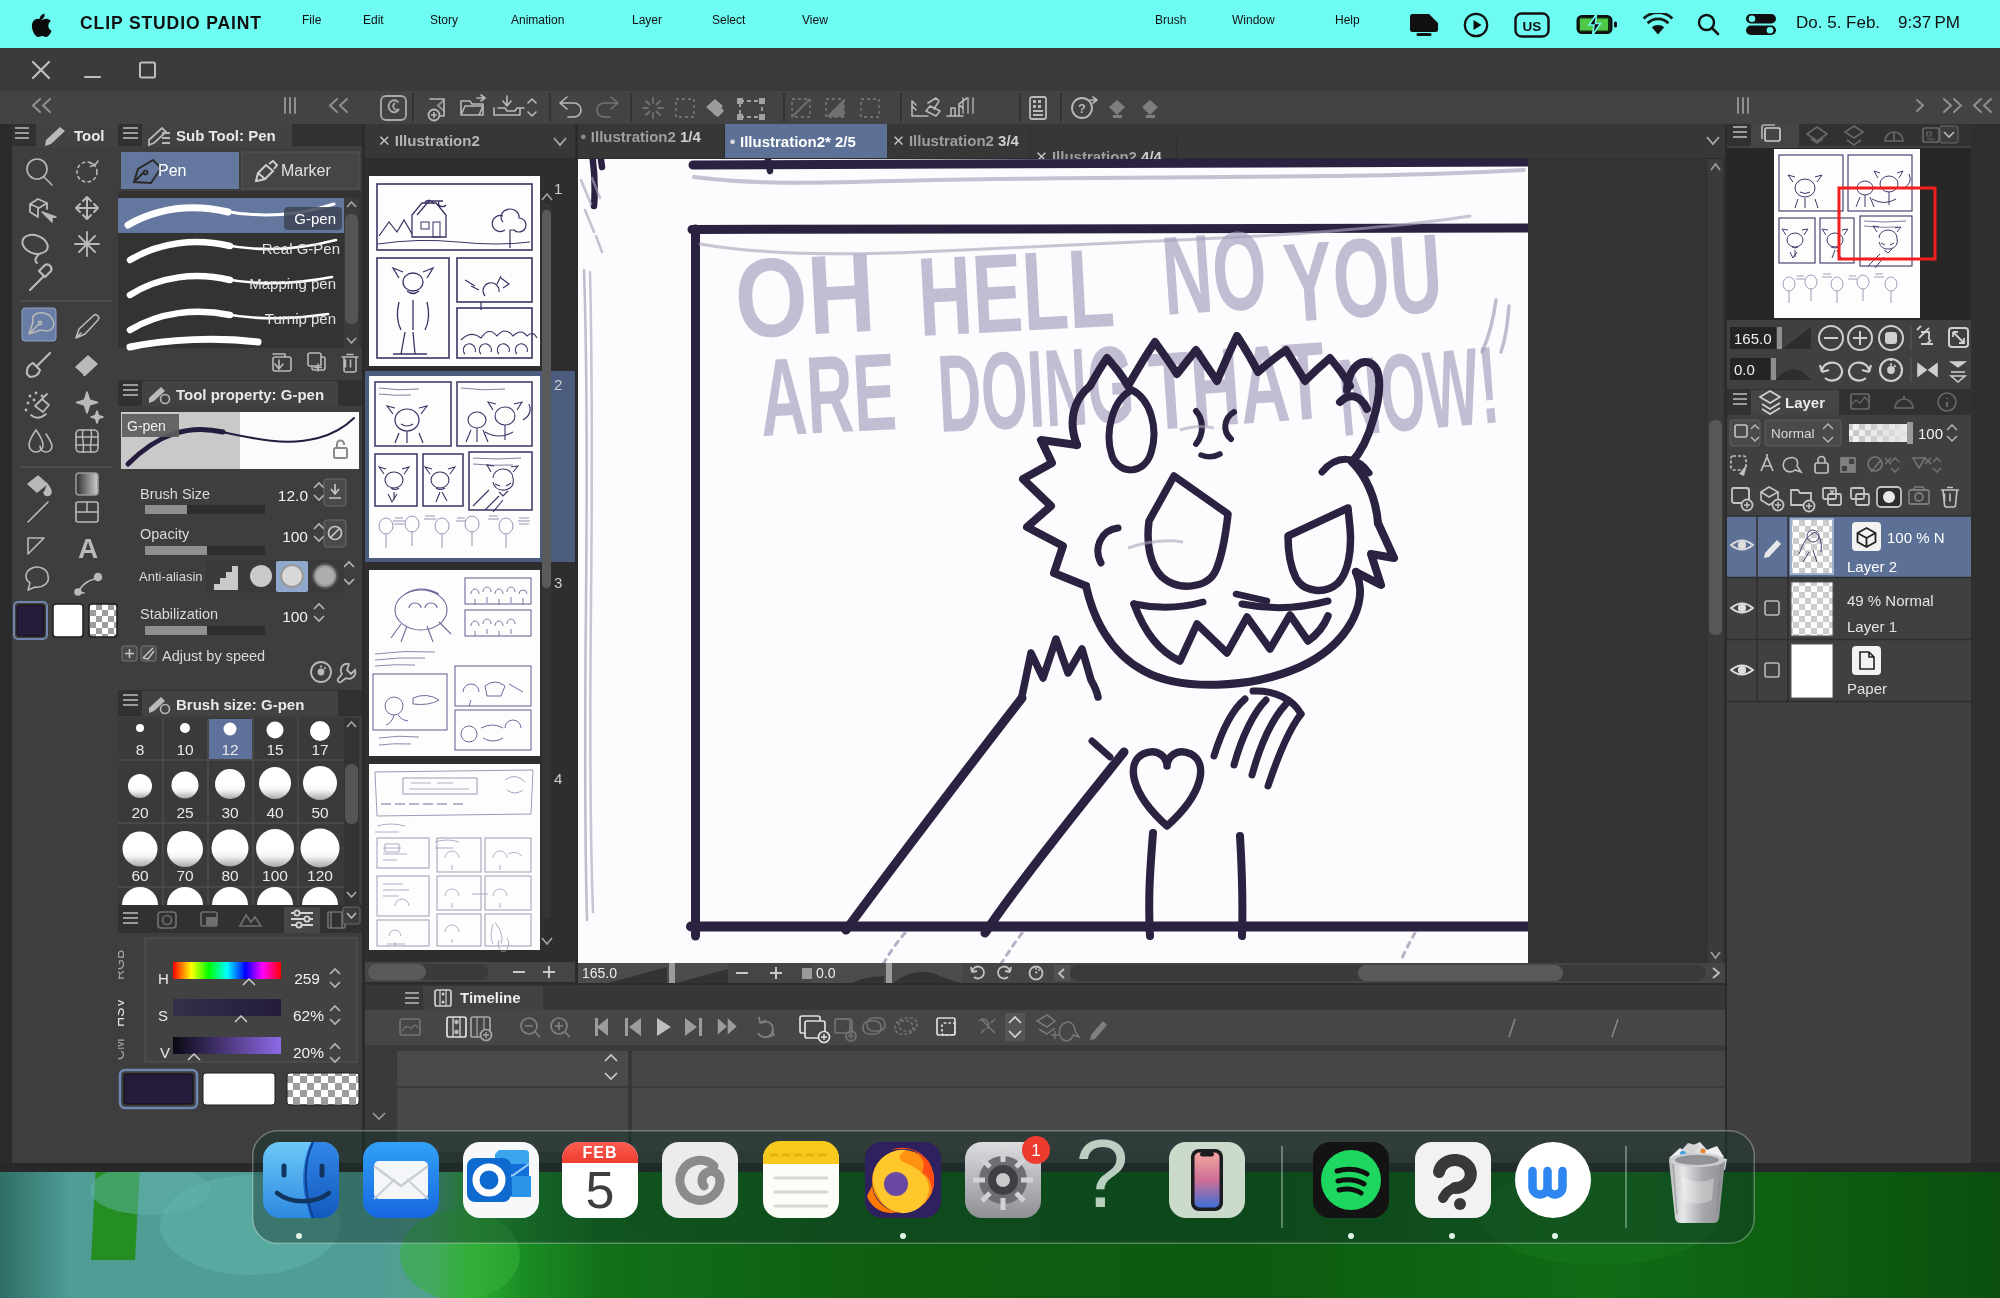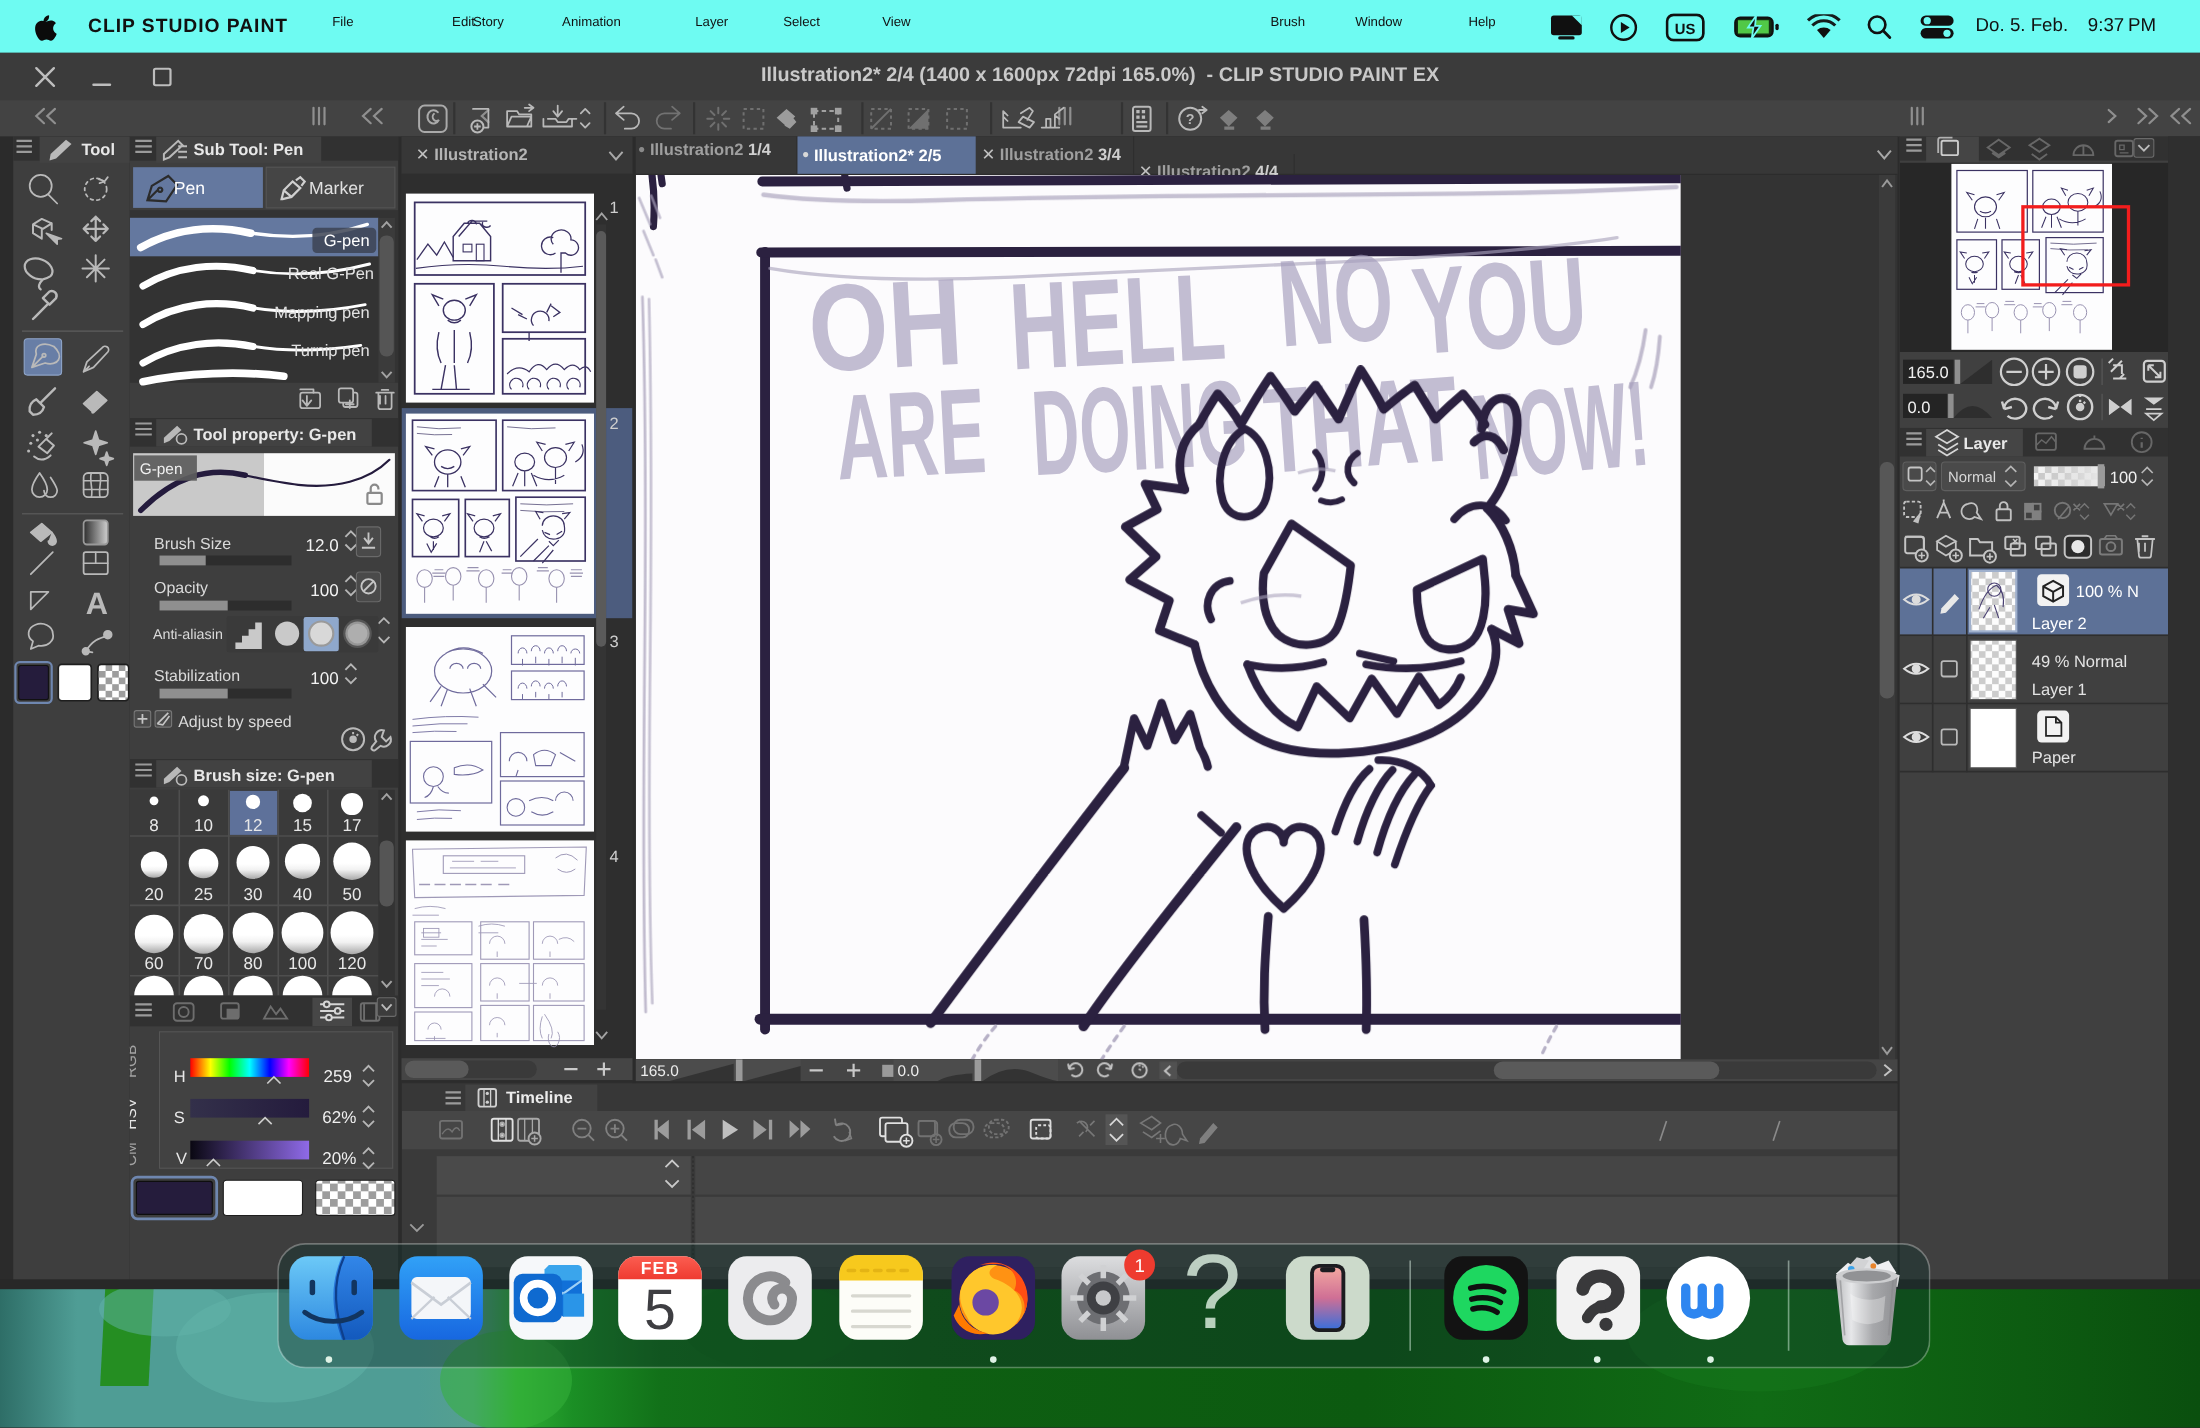--- a/index.html
+++ b/index.html
@@ -52,21 +52,21 @@
       <ellipse cx="1600" cy="50" rx="120" ry="50" fill="#15781b" opacity="0.5"></ellipse>
     </svg>
   </div>
 
   <div id="menubar" class="abs">
     <svg class="abs" style="left:30px;top:11px" width="26" height="28" viewBox="0 0 26 28">
       <path fill="#0b0b0b" d="M13.6 7.1c1.2-1.5 1.1-3.7 1-4.3-1.6.1-3.1 1-3.9 2.1-.8 1-1.3 2.5-1.1 4 1.6.2 3-.6 4-1.8zM18.3 14.7c0-3 2.5-4.5 2.6-4.6-1.4-2.1-3.6-2.4-4.4-2.4-1.9-.2-3.6 1.1-4.6 1.1-1 0-2.4-1.1-4-1-2 0-3.9 1.2-5 3-2.1 3.7-.5 9.2 1.5 12.2 1 1.5 2.2 3.1 3.8 3 1.5-.1 2.1-1 4-1s2.4 1 4 1 2.7-1.5 3.7-2.9c1.2-1.7 1.6-3.3 1.7-3.4-.1-.1-3.2-1.3-3.3-5z"></path>
     </svg>
     <div class="mi" style="left:80px;font-weight:bold;font-size:17.5px;letter-spacing:0.9px;">CLIP STUDIO PAINT</div>
     <div class="mi" style="left:302px;">File</div>
-    <div class="mi" style="left:363px;margin-left:48px;">Edit</div>
+    <div class="mi" style="left:363px;">Edit</div>
     <div class="mi" style="left:430px;">Story</div>
     <div class="mi" style="left:511px;">Animation</div>
     <div class="mi" style="left:632px;">Layer</div>
     <div class="mi" style="left:712px;">Select</div>
     <div class="mi" style="left:802px;">View</div>
     <div class="mi" style="left:1155px;">Brush</div>
     <div class="mi" style="left:1232px;">Window</div>
     <div class="mi" style="left:1335px;">Help</div>
 
     <svg class="abs" style="left:1409px;top:12px" width="30" height="25" viewBox="0 0 30 25">
@@ -100,21 +100,20 @@
       <rect x="1" y="1" width="30" height="9.5" rx="4.75" fill="#101010"></rect>
       <circle cx="7" cy="5.75" r="3.3" fill="#6efbf2"></circle>
       <rect x="1" y="12.5" width="30" height="9.5" rx="4.75" fill="#101010"></rect>
       <circle cx="25" cy="17.25" r="3.3" fill="#6efbf2"></circle>
     </svg>
     <div class="mi" style="left:1796px;font-size:17px;">Do. 5. Feb.</div>
     <div class="mi" style="left:1898px;font-size:17px;">9:37 PM</div>
   </div>
 
   <div id="titlebar" class="abs">
-    <div class="t">Illustration2* 2/4 (1400 x 1600px 72dpi 165.0%)&nbsp; - CLIP STUDIO PAINT EX</div>
     <svg class="abs" style="left:30px;top:12px" width="135" height="20" viewBox="0 0 135 20">
       <g stroke="#bdbdbd" stroke-width="2.2" fill="none" stroke-linecap="round">
         <path d="M3 2 L19 18 M19 2 L3 18"></path>
         <path d="M55 17 L70 17"></path>
         <rect x="110" y="2.5" width="15" height="15" rx="1.5" stroke-width="2"></rect>
       </g>
     </svg>
   </div>
 
   <div id="cmdbar" class="abs">

